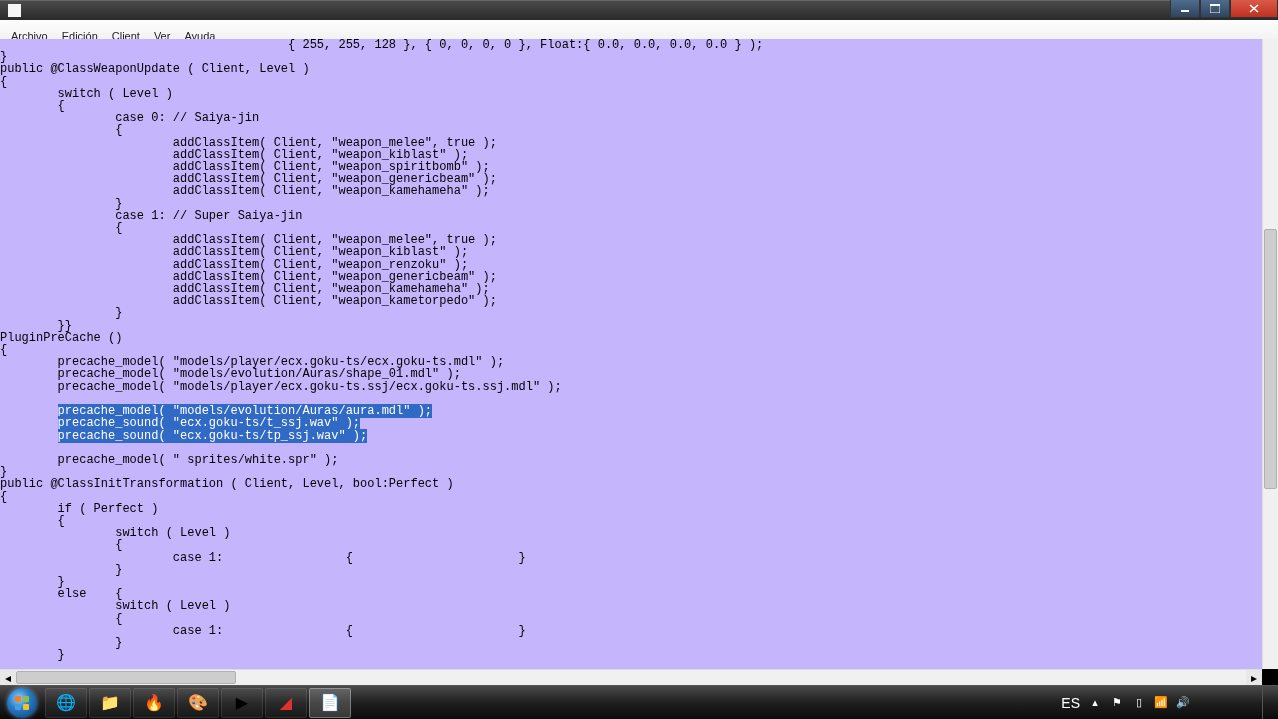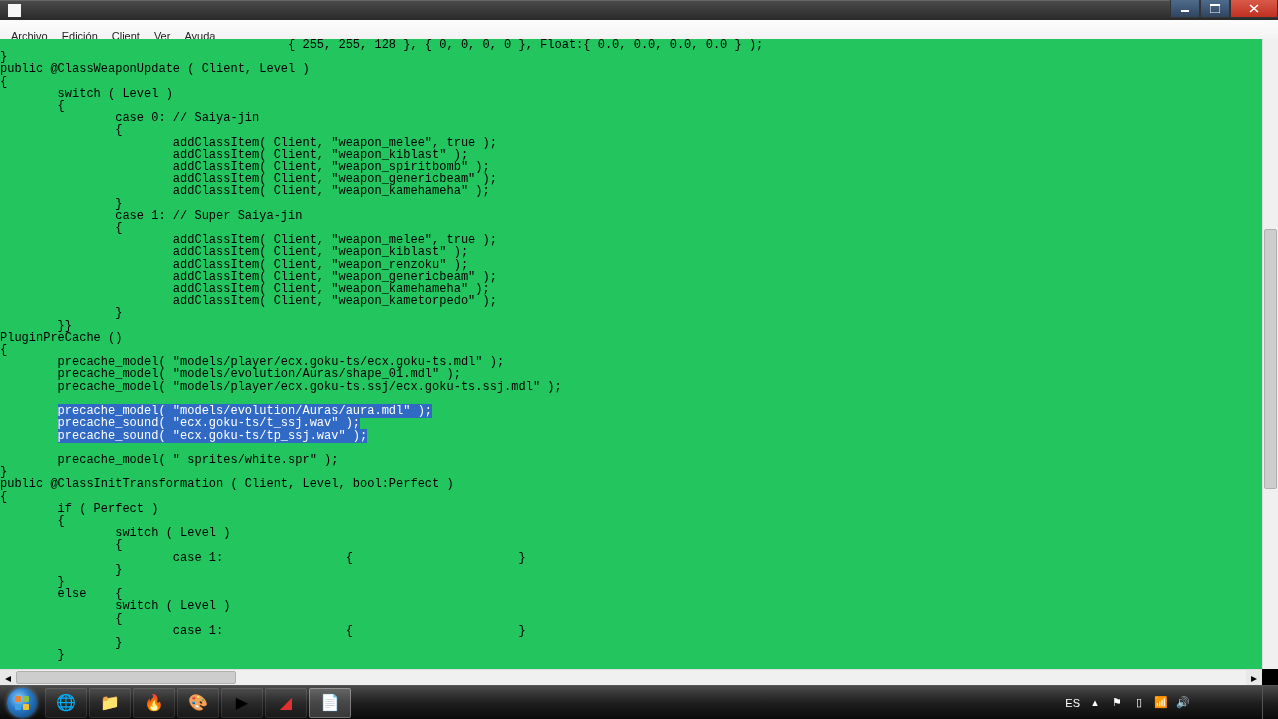--- a/index.html
+++ b/index.html
@@ -11,42 +11,42 @@
   .win-controls { display: flex; position: absolute; right: 0; top: -1px; }
   .win-btn { width: 30px; height: 18px; display: flex; align-items: center; justify-content: center; border: 1px solid #333; border-top: none; }
   .win-min { background: linear-gradient(to bottom,#4f6b8c,#2f4560); }
   .win-max { background: linear-gradient(to bottom,#4f6b8c,#2f4560); }
   .win-close { background: linear-gradient(to bottom,#d95a4a,#c03020); width: 48px; }
   .win-btn svg { fill: #fff; }
   
   .menubar { height: 32px; background: linear-gradient(to bottom,#fdfdfd,#ececec); border-bottom: 1px solid #d0d0d0; display: flex; align-items: center; padding-left: 4px; }
   .menu-item { padding: 2px 7px; font-size: 11px; color: #222; cursor: default; }
   
-  .editor { position: absolute; top: 39px; left: 0; right: 10px; bottom: 50px; background: #22c55e; overflow: hidden; }
+  .editor { position: absolute; top: 39px; left: 0; right: 10px; bottom: 50px; background: #c4b5fd; overflow: hidden; }
   .code { font-family: "Courier New", monospace; font-size: 12px; line-height: 12.2px; white-space: pre; color: #000; padding: 0; }
   .sel { background: #316ac5; color: #fff; }
   
   .vscroll { position: absolute; right: 0; top: 39px; width: 16px; bottom: 50px; background: #f0f0f0; border-left: 1px solid #ddd; }
   .vscroll-thumb { position: absolute; left: 1px; right: 1px; top: 190px; height: 260px; background: #cdcdcd; border-radius: 2px; border:1px solid #b0b0b0; }
   
   .hscroll { position: absolute; left: 0; right: 16px; bottom: 34px; height: 16px; background: #f0f0f0; border-top: 1px solid #ddd; }
   .hscroll-thumb { position: absolute; top: 1px; bottom: 1px; left: 16px; width: 220px; background: #cdcdcd; border-radius: 2px; border:1px solid #b0b0b0;}
   .hscroll-left, .hscroll-right { position:absolute; top:0; width:16px; height:16px; background:#e8e8e8; display:flex;align-items:center;justify-content:center;}
   .hscroll-left{left:0;} .hscroll-right{right:0;}
   
   .taskbar { position: absolute; bottom: 0; left: 0; right: 0; height: 34px; background: linear-gradient(to bottom, #4a4a4a 0%, #1f1f1f 50%, #0a0a0a 100%); display: flex; align-items: center; border-top:1px solid #555;}
   .start-btn { width: 44px; height: 34px; display: flex; align-items: center; justify-content: center; }
   .start-orb { width: 30px; height: 30px; border-radius: 50%; background: radial-gradient(circle at 40% 35%, #8fd4ff 0%, #2a7bc8 40%, #0a3a6a 100%); box-shadow: 0 0 4px rgba(140,200,255,0.6); display:flex;align-items:center;justify-content:center; }
   .task-icons { display: flex; height: 100%; align-items: center; }
   .task-icon { width: 42px; height: 30px; margin: 0 1px; border-radius: 2px; display: flex; align-items: center; justify-content: center; background: rgba(255,255,255,0.05); border:1px solid rgba(255,255,255,0.1);}
   .task-icon.active { background: rgba(255,255,255,0.18); border:1px solid rgba(255,255,255,0.3);}
   .tray { margin-left: auto; display: flex; align-items: center; color: #fff; font-size: 11px; padding-right: 6px; gap: 8px; }
   .tray-icon { width: 14px; height: 14px; display:inline-flex;align-items:center;justify-content:center; }
   .clock { font-size: 11px; color: #fff; margin-top: 40px; }
-  .lang { font-size: 11px; color: #fff; }
+  .lang { font-size: 14px; color: #fff; }
   .show-desktop { width: 10px; height: 34px; border-left: 1px solid #555; margin-left:4px;}
   
   .tb-ico { font-size: 16px; }
 </style>
 </head>
 <body>
 
 <div class="titlebar">
   <span class="titlebar-icon"></span>
   <div class="win-controls">

